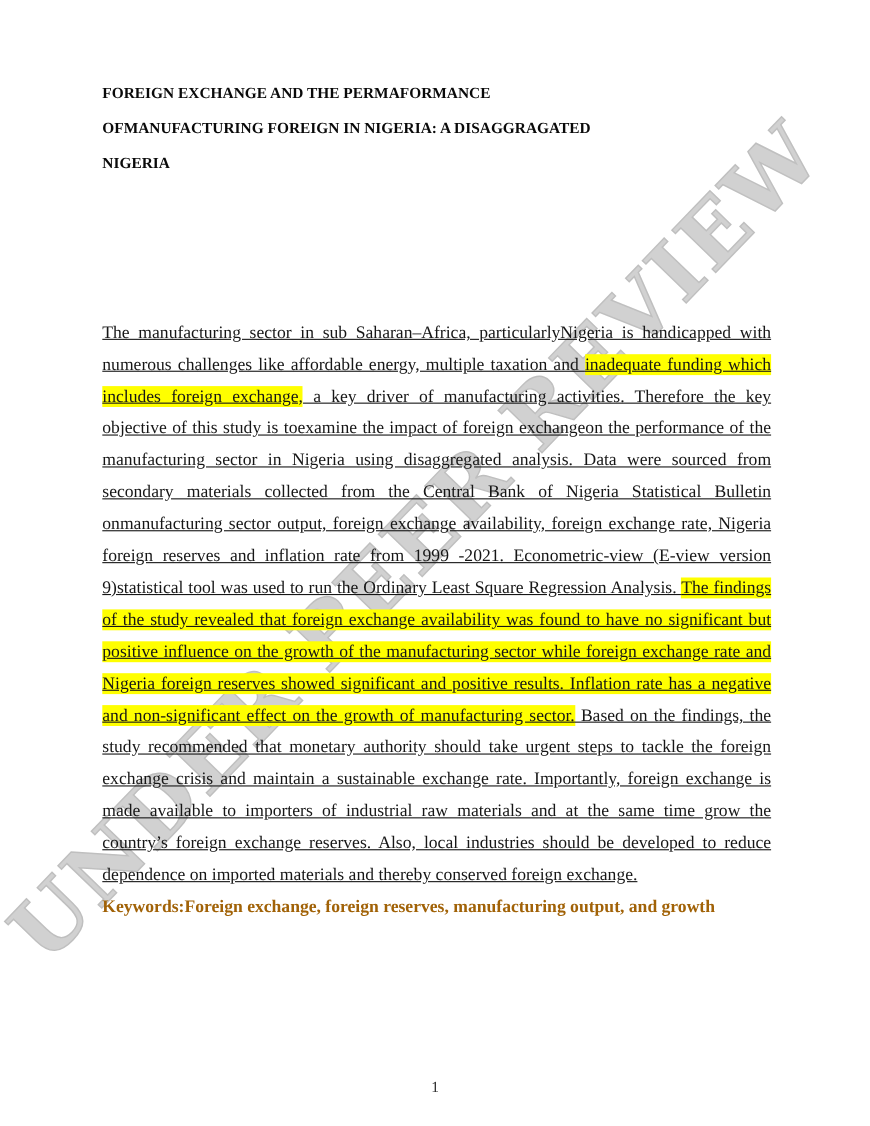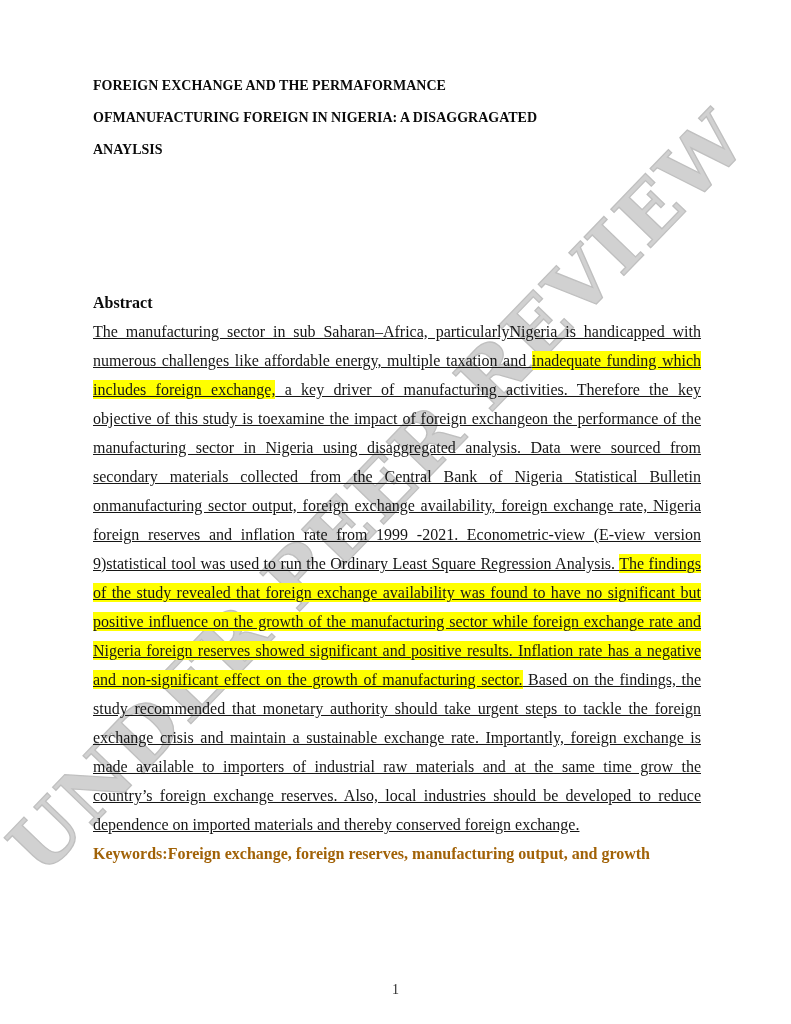--- a/index.html
+++ b/index.html
@@ -85,25 +85,24 @@
 
 <div class="page">
 
   <div class="watermark" style="color: rgb(201, 201, 201);">UNDER PEER REVIEW</div>
 
   <div class="content">
 
     <div class="title-block">
       <div>FOREIGN EXCHANGE AND THE PERMAFORMANCE</div>
       <div>OFMANUFACTURING FOREIGN IN NIGERIA: A DISAGGRAGATED</div>
-      <div>ANAYLSIS</div>
+      <div>NIGERIA</div>
     </div>
 
     <div class="abstract-section">
-      <div class="abstract-heading">Abstract</div>
       <p class="abstract-paragraph"><span>The manufacturing sector in sub Saharan–Africa, particularlyNigeria is handicapped with numerous challenges like affordable energy, multiple taxation and </span><mark class="hl" style="background: rgb(255, 255, 0);">inadequate funding which includes foreign exchange,</mark><span> a key driver of manufacturing activities. Therefore the key objective of this study is toexamine the impact of foreign exchangeon the performance of the manufacturing sector in Nigeria using disaggregated analysis. Data were sourced from secondary materials collected from the Central Bank of Nigeria Statistical Bulletin onmanufacturing sector output, foreign exchange availability, foreign exchange rate, Nigeria foreign reserves and inflation rate from 1999 -2021. Econometric-view (E-view version 9)statistical tool was used to run the Ordinary Least Square Regression Analysis. </span><mark class="hl" style="background: rgb(255, 255, 0);">The findings of the study revealed that foreign exchange availability was found to have no significant but positive influence on the growth of the manufacturing sector while foreign exchange rate and Nigeria foreign reserves showed significant and positive results. Inflation rate has a negative and non-significant effect on the growth of manufacturing sector.</mark><span> Based on the findings, the study recommended that monetary authority should take urgent steps to tackle the foreign exchange crisis and maintain a sustainable exchange rate. Importantly, foreign exchange is made available to importers of industrial raw materials and at the same time grow the country’s foreign exchange reserves. Also, local industries should be developed to reduce dependence on imported materials and thereby conserved foreign exchange.</span></p>
       <div class="keywords">Keywords:Foreign exchange, foreign reserves, manufacturing output, and growth</div>
     </div>
 
   </div>
 
   <div class="page-number">1</div>
 
 </div>
 

